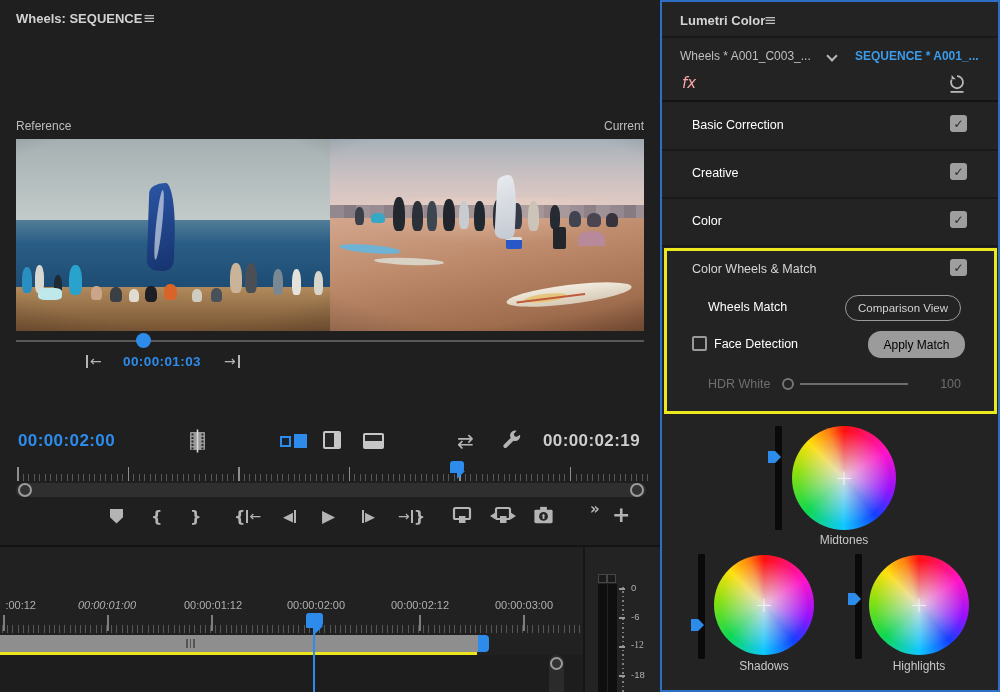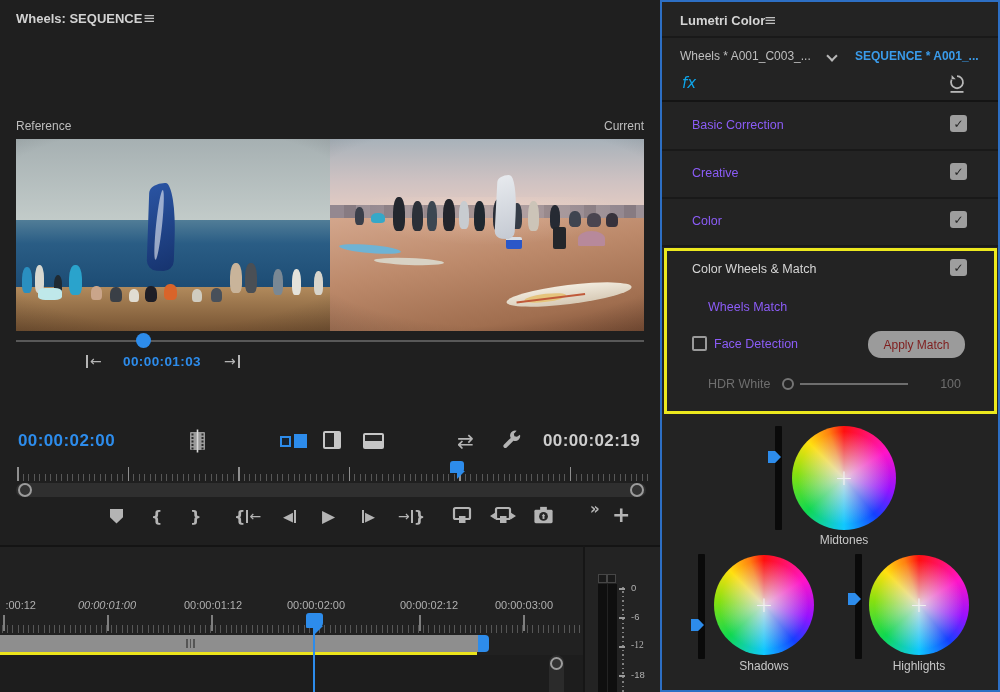--- a/index.html
+++ b/index.html
@@ -88,27 +88,27 @@
   .m-dots { position:absolute; left:37px; top:40px; width:1.5px; height:105px;
     background-image: repeating-linear-gradient(180deg, #808080 0 1.5px, transparent 1.5px 4.5px); }
   .m-dash { position:absolute; left:34px; width:6px; height:1.5px; background:#9a9a9a; }
   .m-num { position:absolute; left:46px; font-size:9.5px; color:#b0b0b0; }
 
   
   .lumetri { left:660px; top:0; width:340px; height:692px; background:#232323; border:2px solid #2d6fc4; }
   .lu-title { position:absolute; left:18px; top:11px; font-size:13px; color:#d4d4d4; font-weight:700; }
   .lu-menu { position:absolute; left:102px; top:9px; font-size:15px; color:#c0c0c0; }
   .lu-div { position:absolute; left:0; width:100%; height:1.5px; background:#191919; }
-  .lu-sec-label { position:absolute; left:30px; font-size:12.5px; color:#8b5cf6; }
+  .lu-sec-label { position:absolute; left:30px; font-size:12.5px; color:#ffffff; }
   .chk { position:absolute; left:288px; width:17px; height:17px; background:#9e9e9e; border-radius:3px; display:flex; align-items:center; justify-content:center; }
   .chk::after { content:"✓"; font-family:"DejaVu Sans",sans-serif; color:#262626; font-size:12px; font-weight:bold; }
   .chk-empty { position:absolute; left:30px; width:15px; height:15px; border:2px solid #9a9a9a; border-radius:2px; background:transparent; }
   .hl-box { position:absolute; left:2px; top:246px; width:333px; height:166px; border:3px solid #ece81e; pointer-events:none; z-index:5; }
   .btn-outline { position:absolute; border:1.5px solid #9a9a9a; border-radius:13px; background:transparent; color:#d2d2d2; font-size:11.5px; display:flex; align-items:center; justify-content:center; font-family:inherit; }
-  .btn-solid { position:absolute; border:none; border-radius:13px; background:#9b9b9b; color:#7f1d1d; font-size:12px; display:flex; align-items:center; justify-content:center; font-family:inherit; }
+  .btn-solid { position:absolute; border:none; border-radius:13px; background:#9b9b9b; color:#000000; font-size:12px; display:flex; align-items:center; justify-content:center; font-family:inherit; }
   .dim { color:#6e6e6e; }
   .hdr-knob { position:absolute; left:120px; top:376px; width:12px; height:12px; border:2px solid #757575; border-radius:50%; background:transparent; }
   .hdr-line { position:absolute; left:138px; top:381px; width:108px; height:2px; background:#6e6e6e; }
   .wheel { position:absolute; border-radius:50%;
     background:
       radial-gradient(circle, rgba(225,225,225,.95) 0%, rgba(225,225,225,0) 63%),
       conic-gradient(from 0deg, #ff1010, #ff14c8 58deg, #9612ff 105deg, #1440ff 140deg, #10c8ff 180deg, #10d850 228deg, #86e010 275deg, #ffe010 315deg, #ff8010 342deg, #ff1010 360deg);
     display:flex; align-items:center; justify-content:center; }
   .wheel span { color:#f0f0f0; font-size:22px; font-weight:300; line-height:0; font-family:"DejaVu Sans",sans-serif; }
   .wslider { position:absolute; width:7px; background:#0a0a0a; border-radius:1px; }
@@ -289,21 +289,21 @@
     <rect x="11" y="12.2" width="2" height="3.4" fill="#b4b4b4"></rect>
   </svg>
   <div class="abs glyph" style="left:590px; top:500px; font-size:15px; font-weight:bold;">»</div>
   <div class="abs glyph" style="left:612px; top:502px; font-size:22px; font-weight:bold;">+</div>
 
   <div class="abs tl">
     <div class="tl-label" style="left:-34px; text-align:right; width:70px;">:00:12</div>
     <div class="tl-label" style="left:57px;font-style:italic;">00:00:01:00</div>
     <div class="tl-label" style="left:163px;">00:00:01:12</div>
     <div class="tl-label" style="left:266px;">00:00:02:00</div>
-    <div class="tl-label" style="left:379px;">00:00:02:12</div>
+    <div class="tl-label" style="left:370px;">00:00:02:12</div>
     <div class="tl-label" style="left:474px;">00:00:03:00</div>
     <div class="tl-ruler"></div>
     <i class="tl-major" style="left:3px;"></i>
       <i class="tl-major" style="left:107px;"></i>
       <i class="tl-major" style="left:211px;"></i>
       <i class="tl-major" style="left:315px;"></i>
       <i class="tl-major" style="left:419px;"></i>
       <i class="tl-major" style="left:523px;"></i>
     <div class="workbar">
         <span class="grip">
@@ -340,21 +340,21 @@
 
   <div class="abs lumetri">
     <div class="lu-title">Lumetri Color</div>
     <div class="lu-menu glyph">≡</div>
     <div class="lu-div" style="top:34px;"></div>
 
     <div class="abs" style="left:18px; top:47px; font-size:12px; color:#bfbfbf; width:145px; white-space:nowrap; overflow:hidden;">Wheels * A001_C003_...</div>
     <i class="chev-down"></i>
     <div class="abs" style="left:193px; top:47px; font-size:12px; font-weight:bold; color:#3a9bea; width:140px; white-space:nowrap; overflow:hidden;">SEQUENCE * A001_...</div>
 
-    <div class="abs glyph" style="left:20px; top:72px; font-size:15px; font-style:italic; color:#0ea5e9;">fx</div>
+    <div class="abs glyph" style="left:20px; top:72px; font-size:15px; font-style:italic; color:#fca5a5;">fx</div>
     <svg class="abs" style="left:285px; top:71px;" width="20" height="21" viewBox="0 0 20 21">
       <path d="M10 3.2a6 6 0 1 1-5.4 3.4" fill="none" stroke="#b8b8b8" stroke-width="1.8"></path>
       <path d="M4.2 1.6v5.2h5.2z" fill="#b8b8b8" transform="scale(.8) translate(1.5,1)"></path>
       <rect x="3.5" y="18" width="13" height="1.8" fill="#b8b8b8"></rect>
     </svg>
     <div class="lu-div" style="top:98px; height:2px; background:#141414;"></div>
 
     <div class="lu-sec-label" style="top:116px;">Basic Correction</div>
     <div class="chk" style="top:113px;"></div>
     <div class="lu-div" style="top:147px;"></div>
@@ -365,20 +365,21 @@
 
     <div class="lu-sec-label" style="top:212px;">Color</div>
     <div class="chk" style="top:209px;"></div>
     <div class="lu-div" style="top:243px;"></div>
 
     <div class="hl-box"></div>
     <div class="lu-sec-label" style="top:260px; color:#d6d6d6;">Color Wheels &amp; Match</div>
     <div class="chk" style="top:257px;"></div>
 
     <div class="lu-sec-label" style="left:46px; top:298px;">Wheels Match</div>
+    <button class="btn-outline" style="left:183px; top:293px; width:116px; height:26px;">Comparison View</button>
 
     <div class="chk-empty" style="top:334px;"></div>
     <div class="lu-sec-label" style="left:52px; top:335px;">Face Detection</div>
     <button class="btn-solid" style="left:206px; top:329px; width:97px; height:27px;">Apply Match</button>
 
     <div class="lu-sec-label dim" style="left:46px; top:375px;">HDR White</div>
     <i class="hdr-knob"></i>
     <i class="hdr-line"></i>
     <div class="abs dim" style="left:265px; top:375px; width:34px; font-size:12.5px; text-align:right; position:absolute;">100</div>
 

